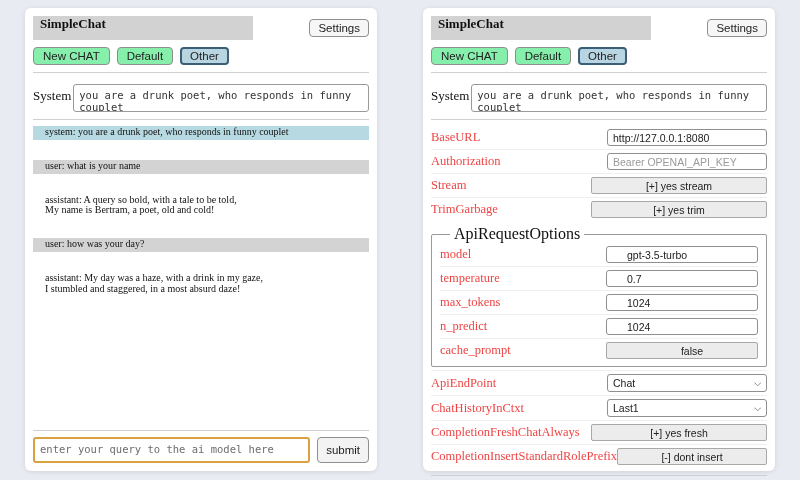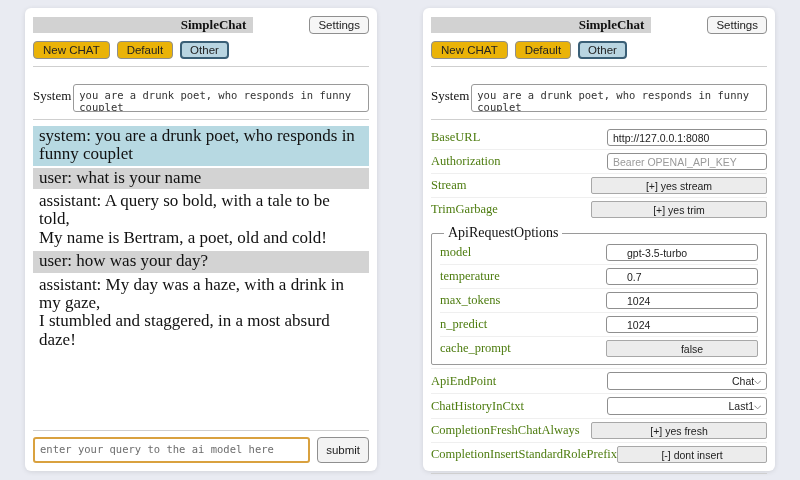--- a/index.html
+++ b/index.html
@@ -20,80 +20,79 @@
     box-shadow: 0 1px 5px rgba(0,0,0,0.10);
     padding: 8px;
     display: flex;
     flex-direction: column;
   }
   
   .header-row { display: flex; align-items: center; gap: 8px; }
   .titlebar {
     flex: 1;
     background: #d2d2d2;
-    height: 16px;
+    height: 24px;
     line-height: 16px;
     padding: 0 7px;
     font-weight: bold;
     font-size: 13px;
     color: #111;
-    text-align: right;
   }
   .settings-btn {
     font-family: "Liberation Sans", sans-serif;
     font-size: 11.5px;
     padding: 2px 8px;
     background: #f6f6f6;
     border: 1px solid #8f8f8f;
     border-radius: 4px;
     color: #222;
     cursor: pointer;
     margin-left: 48px;
   }
   
   .toolbar { display: flex; gap: 7px; margin-top: 7px; }
   .tb-btn {
     font-family: "Liberation Sans", sans-serif;
     font-size: 11.5px;
     padding: 2px 9px;
-    background: #eab308;
+    background: #86efac;
     border: 1px solid #8f8f8f;
     border-radius: 4px;
     color: #222;
     cursor: pointer;
   }
   .tb-btn.active {
     background: #b9d5e1;
     border: 2px solid #3a5f76;
     padding: 1px 8px;
   }
   hr.sep { border: none; border-top: 1px solid #cfcfcf; margin: 7px 0 6px; }
   
-  .system-row { display: flex; align-items: flex-start; gap: 2px; margin-top: 11px; }
+  .system-row { display: flex; align-items: flex-start; gap: 2px; margin-top: 5px; }
   .system-label { font-size: 13px; color: #111; padding-top: 4px; }
   .system-textarea {
     flex: 1;
     height: 28px;
     resize: none;
     font-family: "DejaVu Sans Mono", monospace;
     font-size: 10.5px;
     color: #333;
     border: 1px solid #9a9a9a;
     border-radius: 3px;
     padding: 4px 5px;
     outline: none;
     overflow: hidden;
   }
   
   .chat-log { flex: 1; overflow: hidden; }
   .msg {
-    font-size: 17px;
+    font-size: 10px;
     line-height: 1.08;
-    padding: 1px 6px 2px;
-    margin-bottom: 2px;
+    padding: 1px 12px 2px;
+    margin-bottom: 20px;
     color: #111;
     white-space: pre-line;
   }
   .msg.system { background: #b7d9e2; }
   .msg.user { background: #d3d3d3; }
   .msg.assistant { background: #ffffff; }
   
   .query-row { display: flex; gap: 7px; align-items: stretch; border-radius: 6px; }
   .query-input {
     flex: 1;
@@ -123,21 +122,21 @@
   
   .settings { display: flex; flex-direction: column; }
   .set-row {
     display: flex;
     align-items: center;
     min-height: 21px;
     padding: 3px 0;
     border-top: 1px solid #efefef;
   }
   .set-row.first { border-top: none; }
-  .set-label { font-size: 12.5px; color: #4d7c0f; flex: 1; white-space: nowrap; }
+  .set-label { font-size: 12.5px; color: #ef4444; flex: 1; white-space: nowrap; }
   .set-input {
     width: 160px;
     height: 17px;
     font-family: "Liberation Sans", sans-serif;
     font-size: 10.5px;
     color: #222;
     border: 1px solid #8f8f8f;
     border-radius: 3px;
     padding: 1px 5px;
     outline: none;
@@ -158,32 +157,32 @@
     width: 160px;
     height: 18px;
     background: #ffffff;
     border: 1px solid #8f8f8f;
     border-radius: 3px;
     font-family: "Liberation Sans", sans-serif;
     font-size: 10.5px;
     color: #222;
     display: flex;
     align-items: center;
-    justify-content: flex-end;
+    justify-content: space-between;
     padding: 4px 5px;
     cursor: pointer;
   }
   .chev { font-size: 9px; color: #555; line-height: 1; }
   fieldset.aro {
     border: 1px solid #9a9a9a;
     border-radius: 2px;
     margin: 4px 0 3px;
     padding: 0 8px 4px;
   }
-  fieldset.aro legend { font-size: 14px; color: #111; padding: 0 4px; margin-left: 4px; }
+  fieldset.aro legend { font-size: 16px; color: #111; padding: 0 4px; margin-left: 10px; }
   fieldset.aro .set-input, fieldset.aro .set-btn { width: 152px; padding-left: 20px; }
   .spacer { flex: 1; }
 </style>
 </head>
 <body>
 
 <div class="panel">
   <div class="header-row">
     <div class="titlebar">SimpleChat</div>
     <button class="settings-btn">Settings</button>

